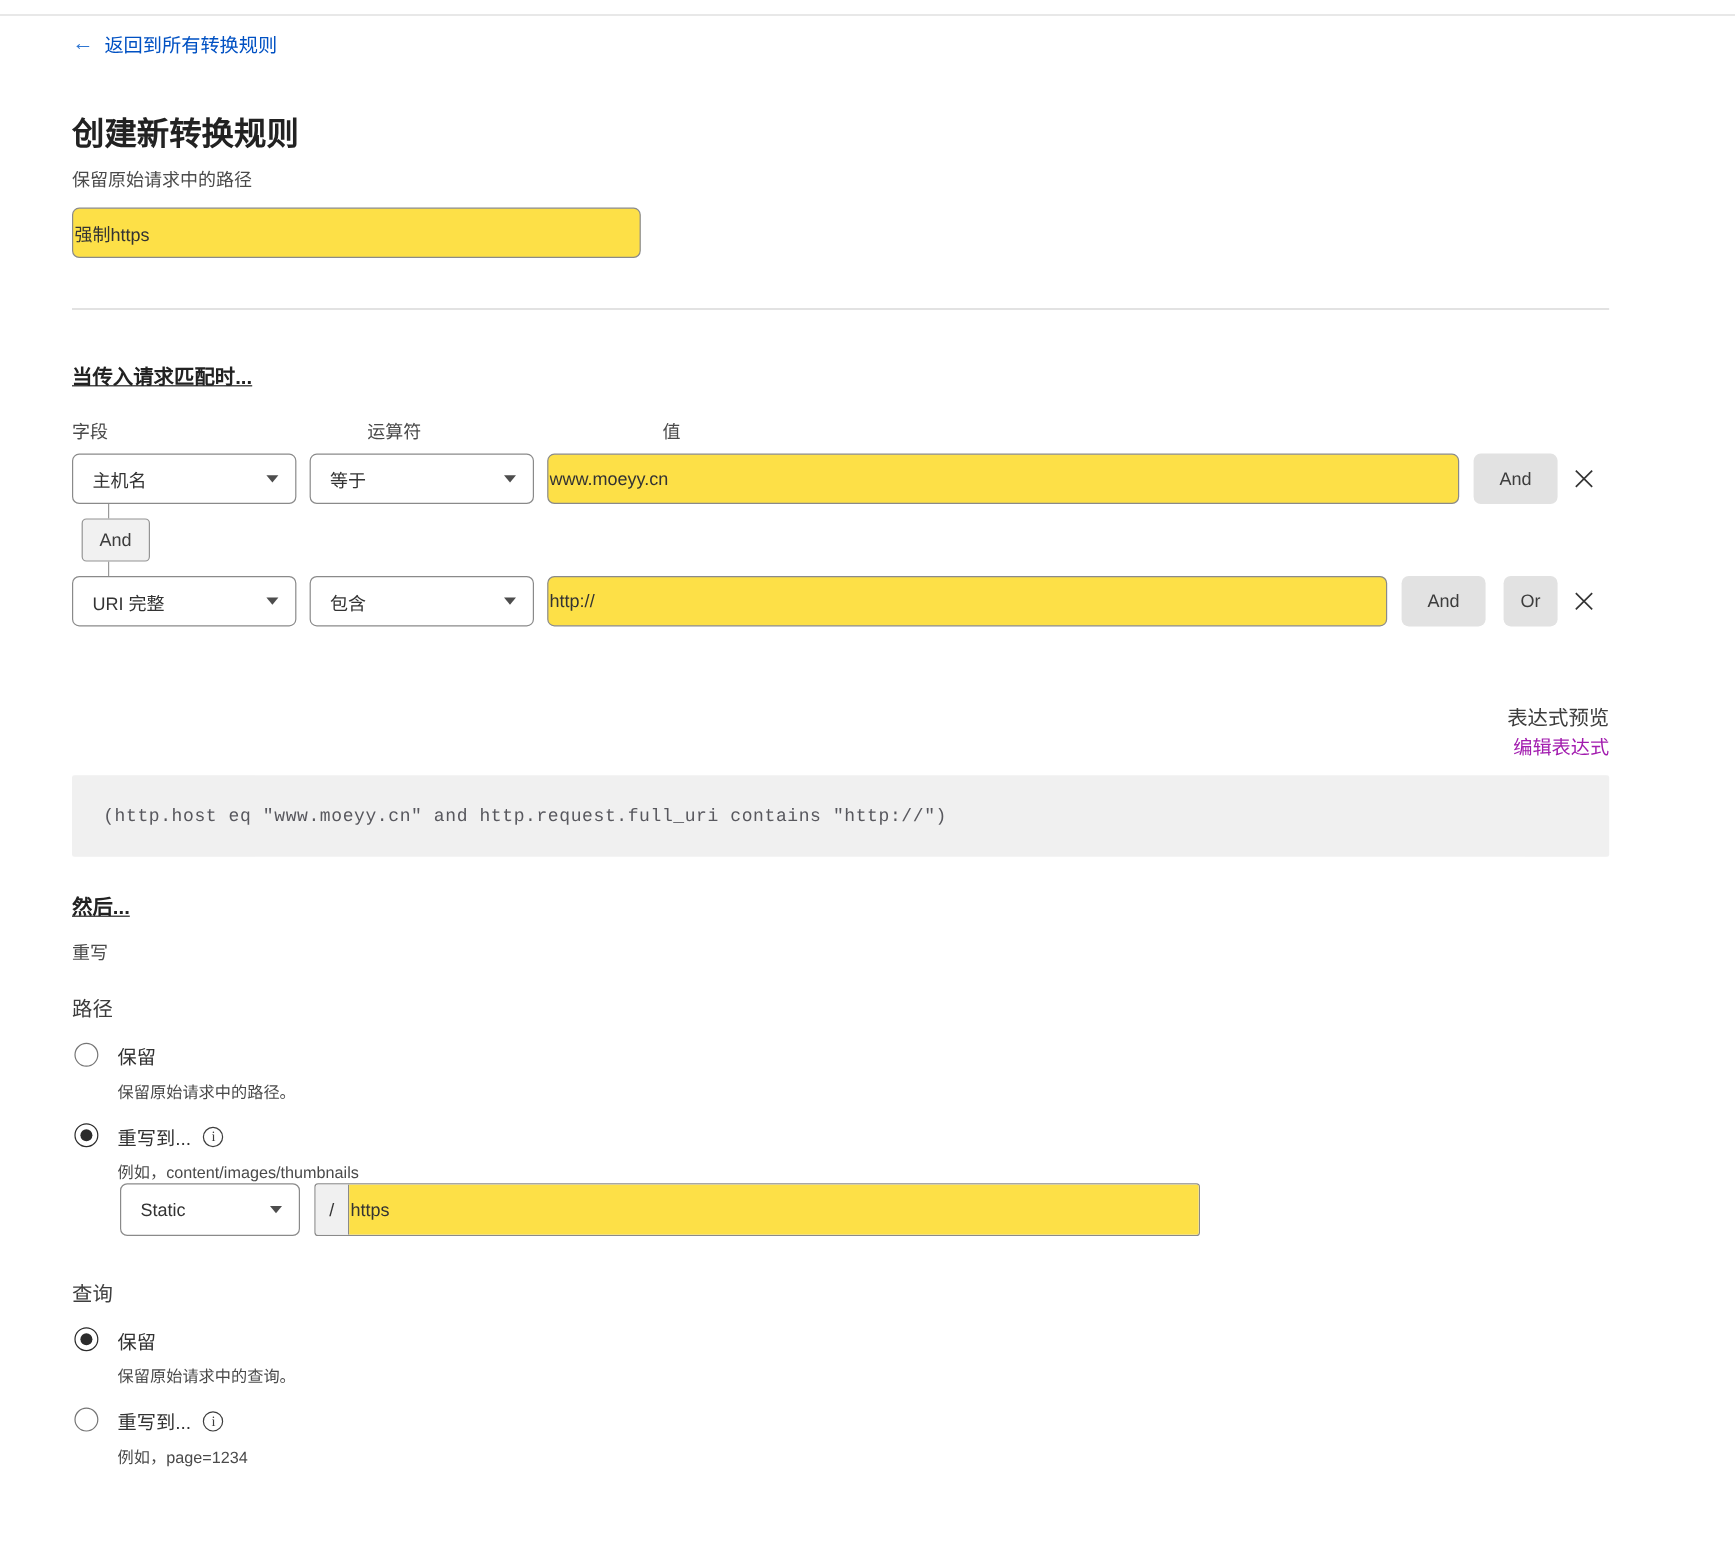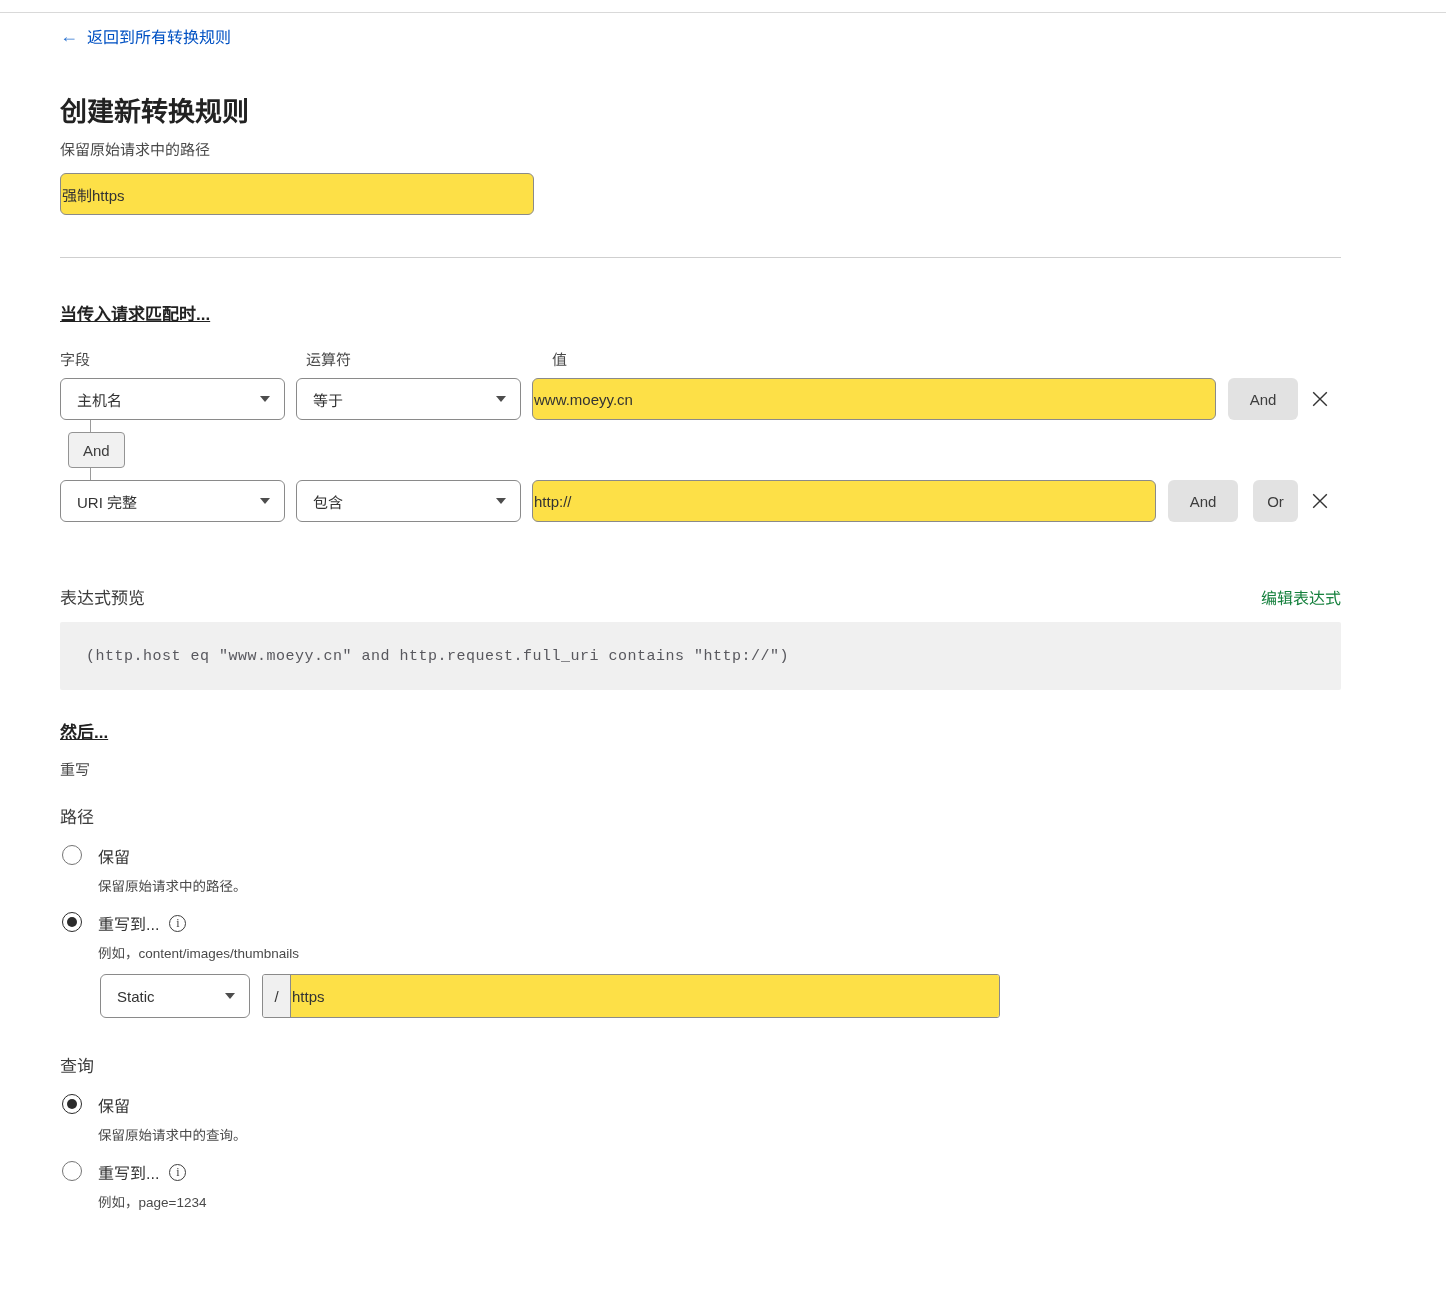--- a/index.html
+++ b/index.html
@@ -37,21 +37,21 @@
   
   .section-heading { font-size: 17px; font-weight: bold; color: #222; text-decoration: underline; }
   .match-heading { margin-top: 42px; }
   .cols-header { display: flex; margin-top: 23px; font-size: 15px; color: #4a4a4a; gap: 48px; }
   .cols-header .c1 { width: 198px; }
   .cols-header .c2 { width: 198px; }
   .cols-header .c3 { flex: 1; }
 
   .cond-row { display: flex; align-items: center; margin-top: 9px; }
   .select-box {
-    width: 225px; height: 42px; border: 1px solid #8a8a8a; border-radius: 6px;
+    width: 187px; height: 42px; border: 1px solid #8a8a8a; border-radius: 6px;
     background: #fff; display: flex; align-items: center; justify-content: space-between;
     padding: 0 14px 0 16px; font-size: 15px; color: #333; cursor: pointer; flex: none;
   }
   .caret {
     width: 0; height: 0; flex: none;
     border-left: 5.5px solid transparent; border-right: 5.5px solid transparent;
     border-top: 6.5px solid #4d4d4d;
   }
   .sel-gap { margin-left: 11px; }
   .value-input { flex: 1; margin-left: 11px; }
@@ -66,23 +66,23 @@
 
   .connector { margin-left: 8px; }
   .conn-line { width: 1px; height: 12px; background: #9a9a9a; margin-left: 22px; }
   .conn-btn {
     height: 36px; padding: 0 14px; border: 1px solid #949494; border-radius: 4px;
     background: #f1f1f1; font-size: 15px; color: #3d3d3d; cursor: pointer;
     font-family: "Liberation Sans", sans-serif;
   }
 
   
-  .expr-header { display: flex; justify-content: space-between; align-items: flex-end; margin-top: 62px; }
+  .expr-header { display: flex; justify-content: space-between; align-items: flex-end; margin-top: 62px; flex-direction: column; }
   .expr-label { font-size: 17px; color: #3d3d3d; }
-  .expr-edit  { font-size: 16px; color: #15803d; text-decoration: none; cursor: pointer; }
+  .expr-edit  { font-size: 16px; color: #a21caf; text-decoration: none; cursor: pointer; }
   .expr-box {
     margin-top: 13px; height: 68px; background: #f0f0f0; border-radius: 2px;
     display: flex; align-items: center; padding: 0 26px;
     font-family: "Liberation Mono", "DejaVu Sans Mono", monospace;
     font-size: 15px; color: #58585e; letter-spacing: 0.5px;
   }
 
   
   .then-heading { margin-top: 28px; }
   .action-sub { margin-top: 15px; font-size: 15px; color: #4a4a4a; }
@@ -100,21 +100,21 @@
     transform: translate(-50%, -50%);
   }
   .radio-label-line { display: flex; align-items: center; gap: 10px; font-size: 16px; color: #333; }
   .info-icon {
     width: 17px; height: 17px; border: 1px solid #3d3d3d; border-radius: 50%;
     display: inline-flex; align-items: center; justify-content: center;
     font-family: "Liberation Serif", serif; font-size: 12px; color: #3d3d3d; cursor: pointer;
   }
   .radio-desc { margin-top: 7px; font-size: 13.5px; color: #4a4a4a; }
 
-  .rewrite-row { display: flex; margin-top: 12px; margin-left: 2px; }
+  .rewrite-row { display: flex; margin-left: 2px; }
   .static-select { width: 150px; height: 44px; border-radius: 6px; }
   .path-group {
     display: flex; margin-left: 12px; width: 738px; height: 44px;
     border: 1px solid #8a8a8a; border-radius: 3px; overflow: hidden; background: #fff;
   }
   .path-prefix {
     width: 28px; background: #f0f0f0; border-right: 1px solid #8a8a8a;
     display: flex; align-items: center; justify-content: center;
     font-size: 15px; color: #333; flex: none;
   }

